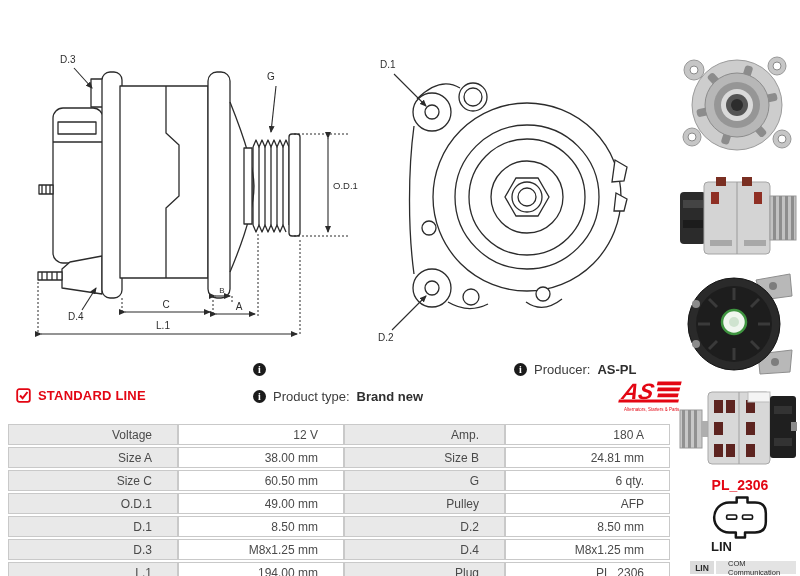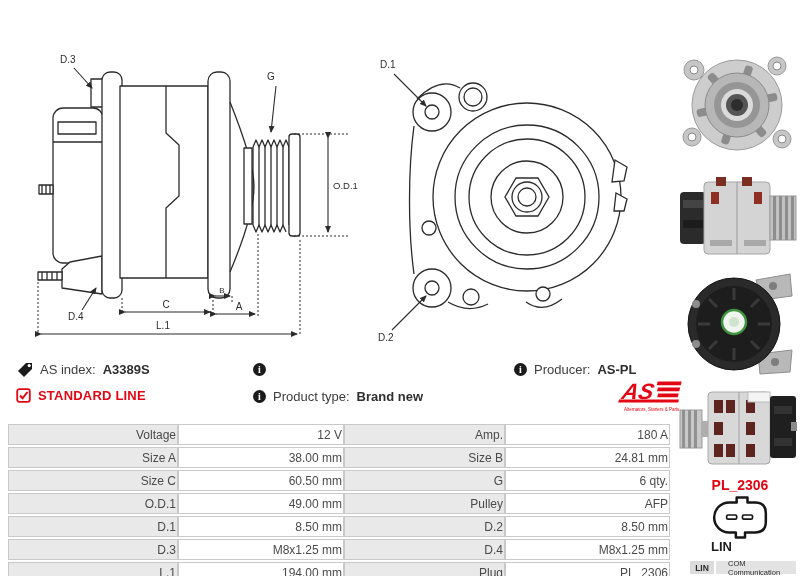--- a/index.html
+++ b/index.html
@@ -15,21 +15,21 @@
   .inforow{position:absolute;display:flex;align-items:center;gap:7px;font-size:13px;height:17px;white-space:nowrap;}
   .inforow b{font-weight:bold;color:#2f2f2f;}
   .badge-red{color:#e30613;font-weight:bold;letter-spacing:.2px;}
   .info-ic{display:inline-flex;width:13px;height:13px;border-radius:50%;background:#1b1b1b;color:#fff;
            font-family:"Liberation Serif","DejaVu Serif",serif;font-weight:bold;font-size:10px;
            align-items:center;justify-content:center;flex:0 0 auto;line-height:1;}
 
   
   table.spec{position:absolute;left:8px;top:378px;width:662px;table-layout:fixed;
              border-collapse:separate;border-spacing:0 2px;font-size:12px;color:#4a4a4a;}
-  table.spec td{border:1px solid #c9c9c9;height:19px;padding:0 1px 0 0;text-align:right;
+  table.spec td{border:1px solid #c9c9c9;height:19px;padding:0 25px 0 0;text-align:right;
                 overflow:hidden;white-space:nowrap;}
   td.lbl{background:#e9e9e9;}
   td.val{background:#fff;}
 
   
   .plug-code{position:absolute;left:678px;top:433px;width:124px;text-align:center;
              color:#e30613;font-weight:bold;font-size:14px;}
   .plug-if{position:absolute;left:711px;top:495px;font-weight:bold;font-size:13px;color:#1d1d1d;}
   .mini-table{position:absolute;left:690px;top:517px;width:106px;font-size:7.5px;color:#2a2a2a;}
   .mini-row{display:flex;gap:2px;margin-bottom:4px;}
@@ -281,28 +281,20 @@
         <rect x="48" y="64" width="9" height="13"></rect>
         <rect x="68" y="64" width="9" height="13"></rect>
     </g>
     <rect x="70" y="12" width="22" height="10" fill="#f4f4f4" stroke="#bbb"></rect>
     <rect x="92" y="16" width="26" height="62" rx="3" fill="#1f1f1f"></rect>
     <rect x="96" y="26" width="18" height="8" fill="#333"></rect>
     <rect x="96" y="58" width="18" height="8" fill="#333"></rect>
     <rect x="113" y="42" width="6" height="9" fill="#8a8a8a"></rect>
   </svg>
 
-  <div class="inforow" style="left:16px;top:317px;">
-    <svg width="17" height="17" viewBox="0 0 17 17">
-      <path d="M2,10 L10,2 L16,2 L16,8 L8,16 Z" fill="#1a1a1a"></path>
-      <circle cx="13.2" cy="4.6" r="1.6" fill="#fff"></circle>
-    </svg>
-    <span>AS index:</span>
-    <b>A3389S</b>
-  </div>
 
   <div class="inforow" style="left:16px;top:343px;align-items:center;">
     <svg width="15" height="15" viewBox="0 0 15 15">
       <rect x="1.2" y="1.2" width="12.6" height="12.6" rx="2" fill="none" stroke="#e30613" stroke-width="1.8"></rect>
       <path d="M4,7.5 l2.6,2.8 L11.5,4" fill="none" stroke="#e30613" stroke-width="2"></path>
     </svg>
     <span class="badge-red">STANDARD LINE</span>
   </div>
 
   <div class="inforow" style="left:253px;top:317px;">

